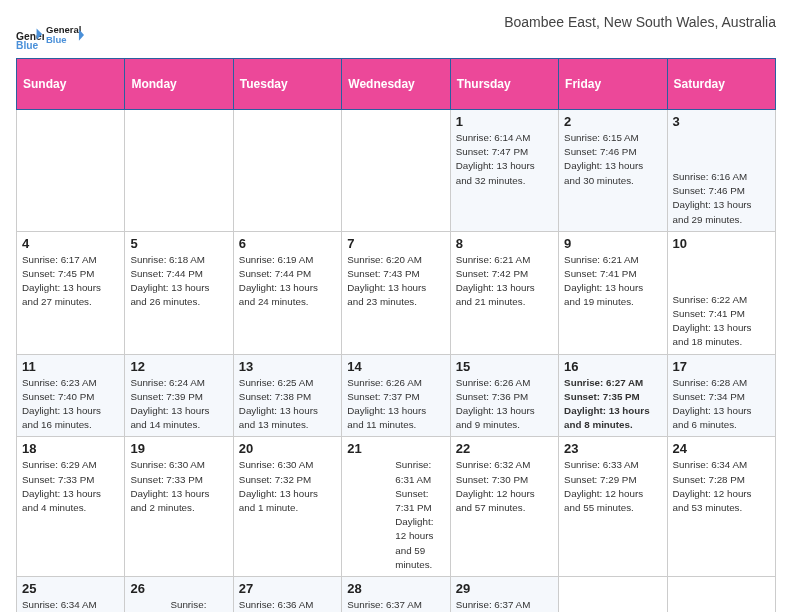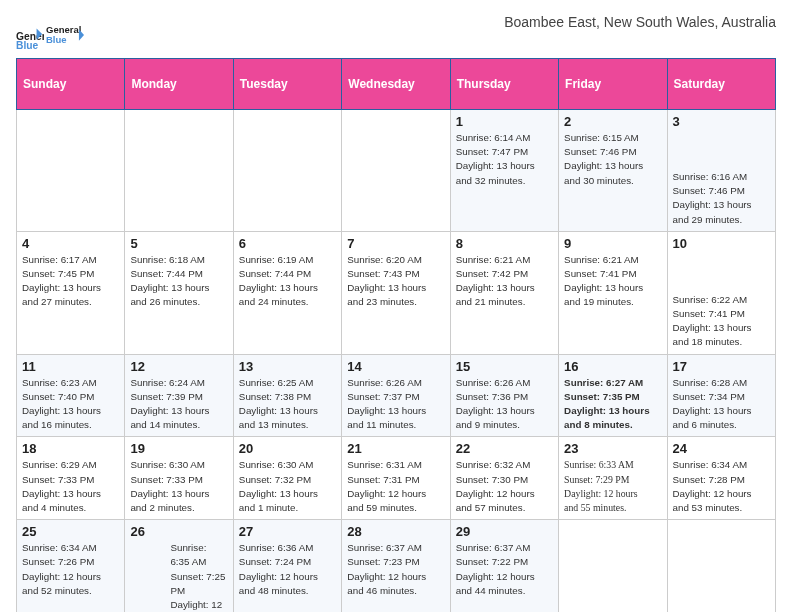--- a/index.html
+++ b/index.html
@@ -272,35 +272,35 @@
           </td>
           <td>
             <span class="day-number">20</span>
             <div class="day-info" style="white-space: pre-line;">Sunrise: 6:30 AM
 Sunset: 7:32 PM
 Daylight: 13 hours
 and 1 minute.</div>
           </td>
           <td>
             <span class="day-number">21</span>
-            <div class="day-info" style="white-space: pre-line;">Sunrise: 6:31 AM
+            <div class="day-info" style="white-space: pre-line; margin-left: 48px;">Sunrise: 6:31 AM
 Sunset: 7:31 PM
 Daylight: 12 hours
 and 59 minutes.</div>
           </td>
           <td>
             <span class="day-number">22</span>
             <div class="day-info" style="white-space: pre-line;">Sunrise: 6:32 AM
 Sunset: 7:30 PM
 Daylight: 12 hours
 and 57 minutes.</div>
           </td>
           <td>
             <span class="day-number">23</span>
-            <div class="day-info" style="white-space: pre-line; font-family: Liberation Serif, serif;">Sunrise: 6:33 AM
+            <div class="day-info" style="white-space: pre-line;">Sunrise: 6:33 AM
 Sunset: 7:29 PM
 Daylight: 12 hours
 and 55 minutes.</div>
           </td>
           <td>
             <span class="day-number">24</span>
             <div class="day-info" style="white-space: pre-line;">Sunrise: 6:34 AM
 Sunset: 7:28 PM
 Daylight: 12 hours
 and 53 minutes.</div>

